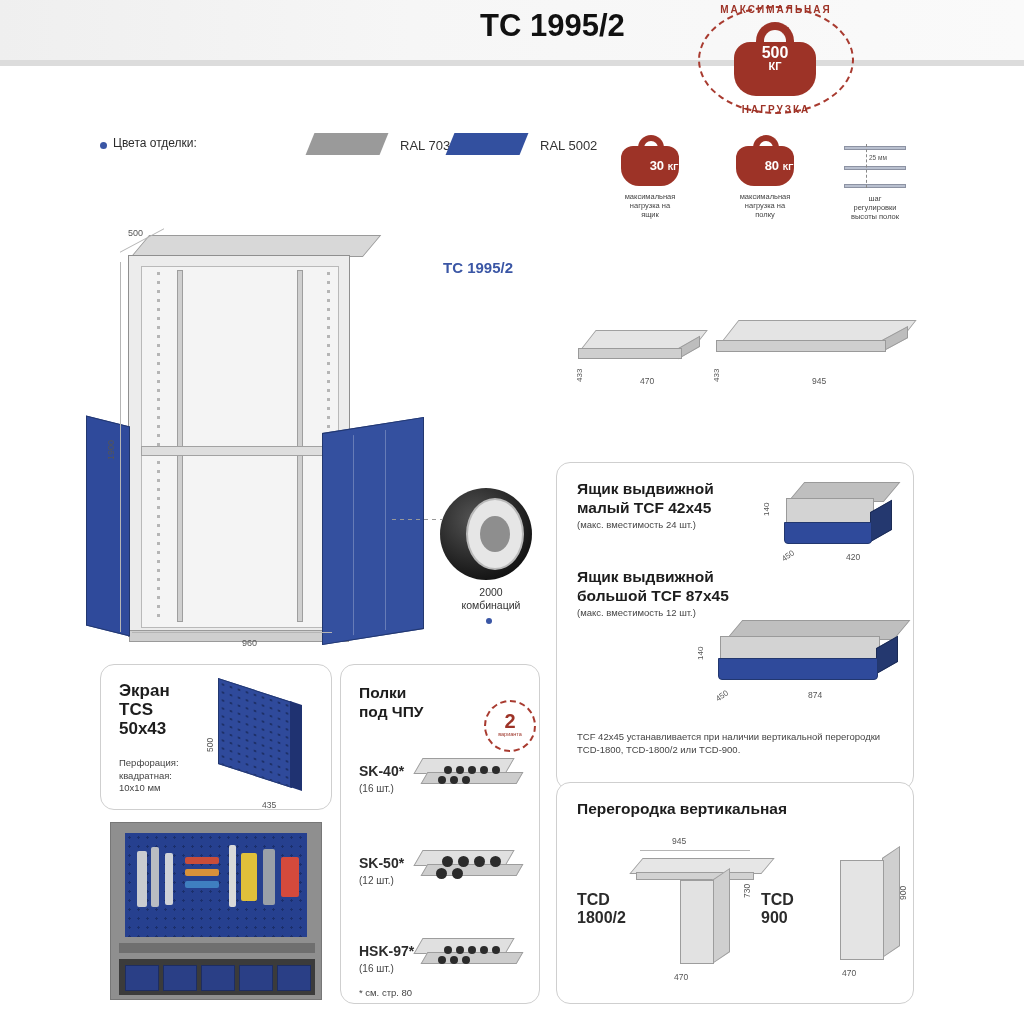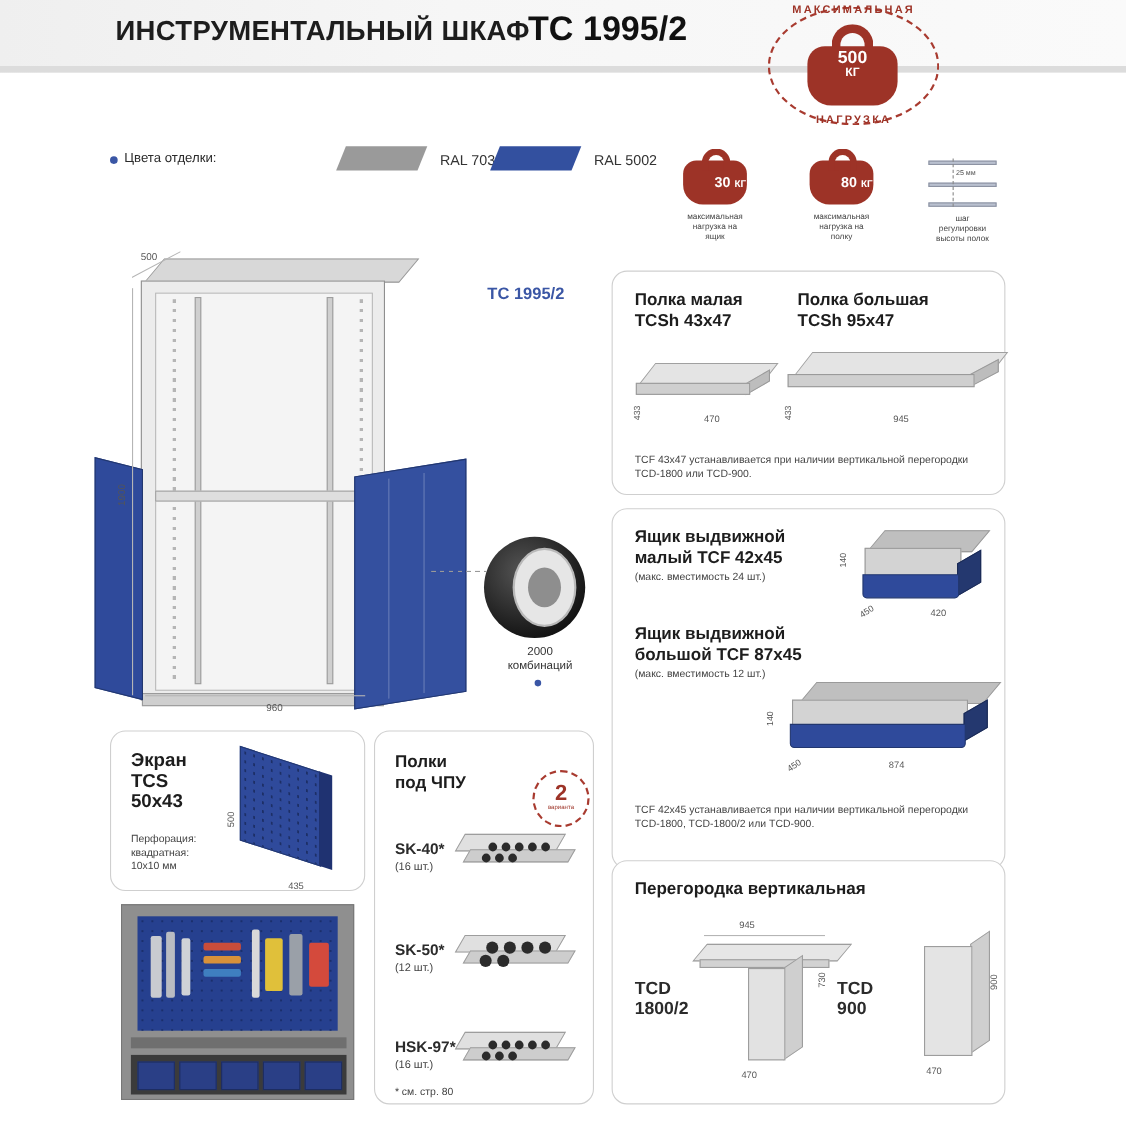--- a/index.html
+++ b/index.html
@@ -343,21 +343,20 @@
   }
   .hairline { position:absolute; background:#b5b5b5; }
 </style>
 </head>
 <body>
 
 <div class="page">
 
   <div class="hdr-band"></div>
   <div class="hdr-band-line"></div>
-  <div class="hdr-title">ИНСТРУМЕНТАЛЬНЫЙ ШКАФ</div>
   <div class="hdr-code">TC 1995/2</div>
 
   <div class="stamp">
     <div class="ring"></div>
     <div class="arc-top">МАКСИМАЛЬНАЯ</div>
     <div class="arc-bot">НАГРУЗКА</div>
     <div class="kb">
       <div class="handle"></div>
       <div class="body"></div>
       <div class="t1">500</div>
@@ -448,31 +447,20 @@
     <div class="o"></div>
     <div class="dialbg"></div>
     <div class="dialin"></div>
   </div>
   <div class="lock-txt">
     <div>2000</div>
     <div>комбинаций</div>
   </div>
   <div class="dot" style="left:486px; top:618px; width:6px; height:6px;"></div>
 
-  <div class="card" style="left:556px; top:246px; width:358px; height:204px;">
-    <h3 style="position:absolute; left:20px; top:16px;">
-      <span>Полка малая</span><br>
-      <span>TCSh 43x47</span>
-    </h3>
-    <h3 style="position:absolute; left:168px; top:16px;">
-      <span>Полка большая</span><br>
-      <span>TCSh 95x47</span>
-    </h3>
-    <div class="note" style="position:absolute; left:20px; top:166px; width:320px;">TCF 43x47 устанавливается при наличии вертикальной перегородки TCD-1800 или TCD-900.</div>
-  </div>
 
   <div class="shelf-small">
     <div class="top"></div>
     <div class="side"></div>
     <div class="front"></div>
   </div>
   <div class="dim rot90" style="left:575px; top:382px; font-size:8px;">433</div>
   <div class="dim" style="left:640px; top:376px; font-size:8.5px;">470</div>
 
   <div class="shelf-big">

